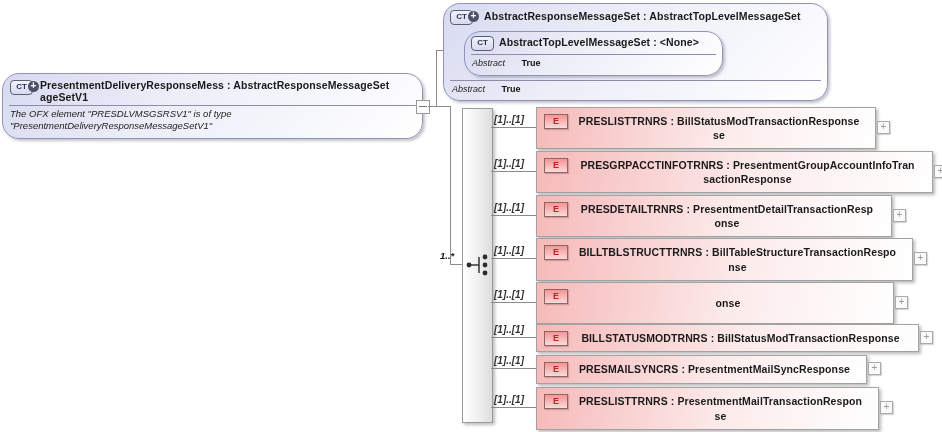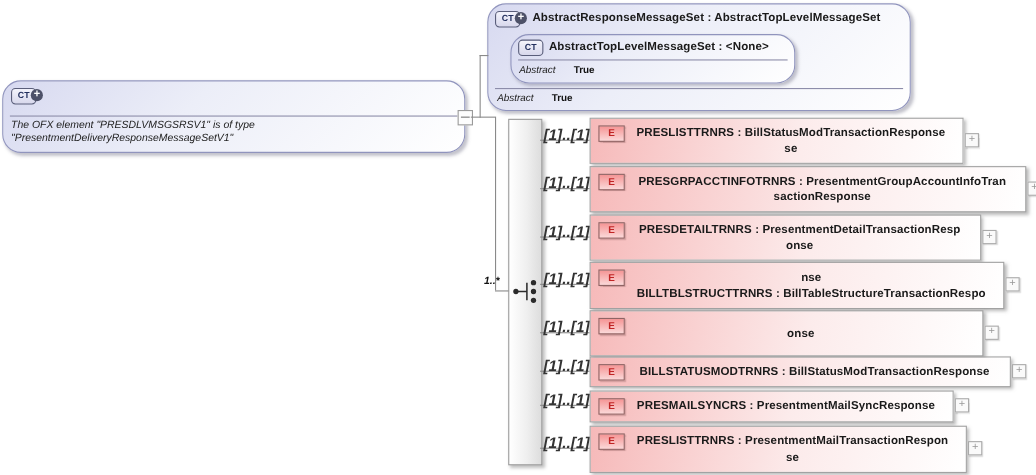--- a/index.html
+++ b/index.html
@@ -47,21 +47,21 @@
   .r3{top:195px;width:354px;height:40px;}
   .r4{top:238px;width:375px;height:41px;}
   .r5{top:282px;width:356px;height:40px;}
   .r6{top:324px;width:381px;height:26px;}
   .r7{top:355px;width:329px;height:27px;}
   .r8{top:387px;width:341px;height:41px;}
 
   
   .line{position:absolute;background:#8a8a8a;}
   .hline{height:1px;} .vline{width:1px;}
-  .card{position:absolute;left:494px;width:18px;text-align:right;font-size:14px;
+  .card{position:absolute;left:494px;width:18px;text-align:right;font-size:10px;
         font-style:italic;font-weight:600;color:#333;white-space:nowrap;}
   .plus{position:absolute;width:11px;height:11px;border:1px solid #aaa;background:#fafafa;
         color:#999;font-size:10px;line-height:9px;text-align:center;box-shadow:1px 1px 1px rgba(0,0,0,.15);}
   .minus{position:absolute;left:416px;top:100px;width:12px;height:12px;border:1px solid #9a9a9a;
          background:#fdfdfd;}
   .minus::after{content:"";position:absolute;left:2px;right:2px;top:5px;height:1px;background:#777;}
 
   
   .bar{position:absolute;left:462px;top:108px;width:29px;height:313px;border:1px solid #9a9a9a;
        background:linear-gradient(90deg,#ffffff 0%,#efefef 55%,#dddddd 100%);
@@ -73,20 +73,24 @@
 </head>
 <body>
 
 <div id="canvas">
 
   <div class="ctbox" style="left:2px;top:73px;width:419px;height:64px;">
     <span class="ct-icon">
       <span>CT</span>
       <span class="ct-plus">+</span>
     </span>
+    <div class="ct-title">
+      <span>PresentmentDeliveryResponseMess : AbstractResponseMessageSet</span>
+      <span class="l2">ageSetV1</span>
+    </div>
     <div class="sep" style="top:31px;"></div>
     <div class="annot">
       <span>The OFX element "PRESDLVMSGSRSV1" is of type</span><br>
       <span>"PresentmentDeliveryResponseMessageSetV1"</span>
     </div>
   </div>
   <div class="minus"></div>
 
   <div class="ctbox" style="left:443px;top:3px;width:383px;height:96px;">
     <span class="ct-icon" style="left:6px;top:6px;">
@@ -158,22 +162,22 @@
     <span class="eline">PRESGRPACCTINFOTRNRS : PresentmentGroupAccountInfoTran</span>
     <span class="eline">sactionResponse</span>
   </div>
   <div class="ebox r3">
     <span class="e-icon">E</span>
     <span class="eline">PRESDETAILTRNRS : PresentmentDetailTransactionResp</span>
     <span class="eline">onse</span>
   </div>
   <div class="ebox r4">
     <span class="e-icon">E</span>
+    <span class="eline">BILLTBLSTRUCTTRNRS : BillTableStructureTransactionRespo</span>
     <span class="eline">nse</span>
-    <span class="eline">BILLTBLSTRUCTTRNRS : BillTableStructureTransactionRespo</span>
   </div>
   <div class="ebox r5">
     <span class="e-icon">E</span>
     <span class="eline">onse</span>
   </div>
   <div class="ebox r6">
     <span class="e-icon">E</span>
     <span class="eline">BILLSTATUSMODTRNRS : BillStatusModTransactionResponse</span>
   </div>
   <div class="ebox r7">

